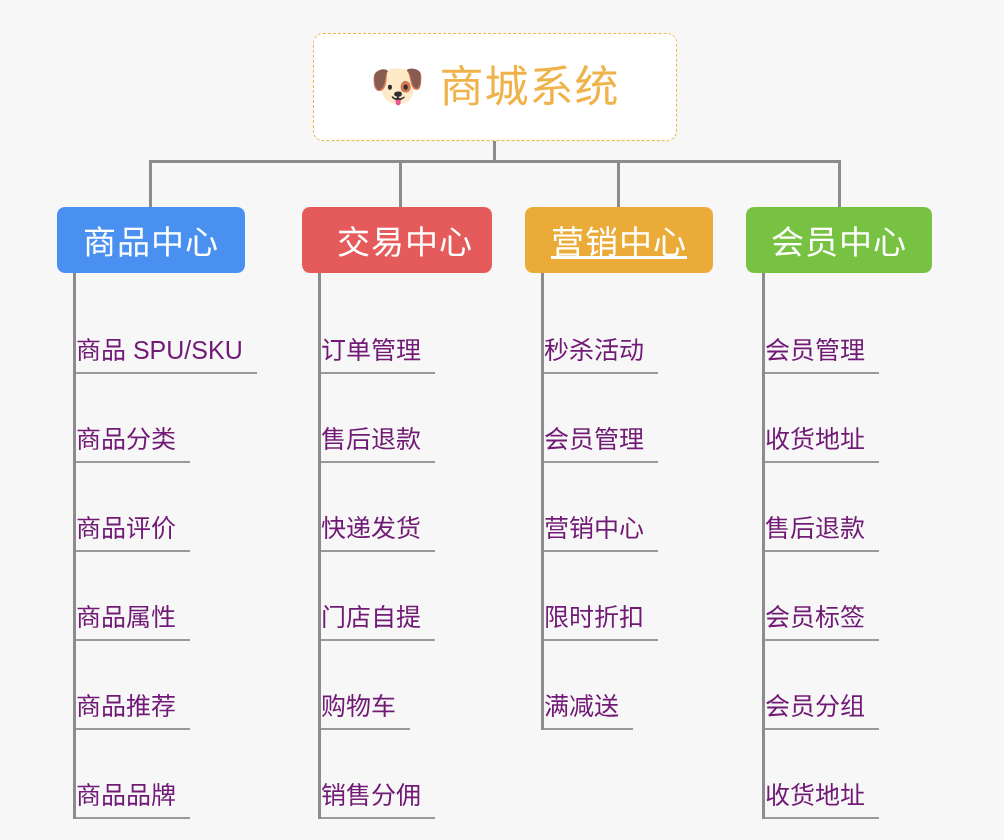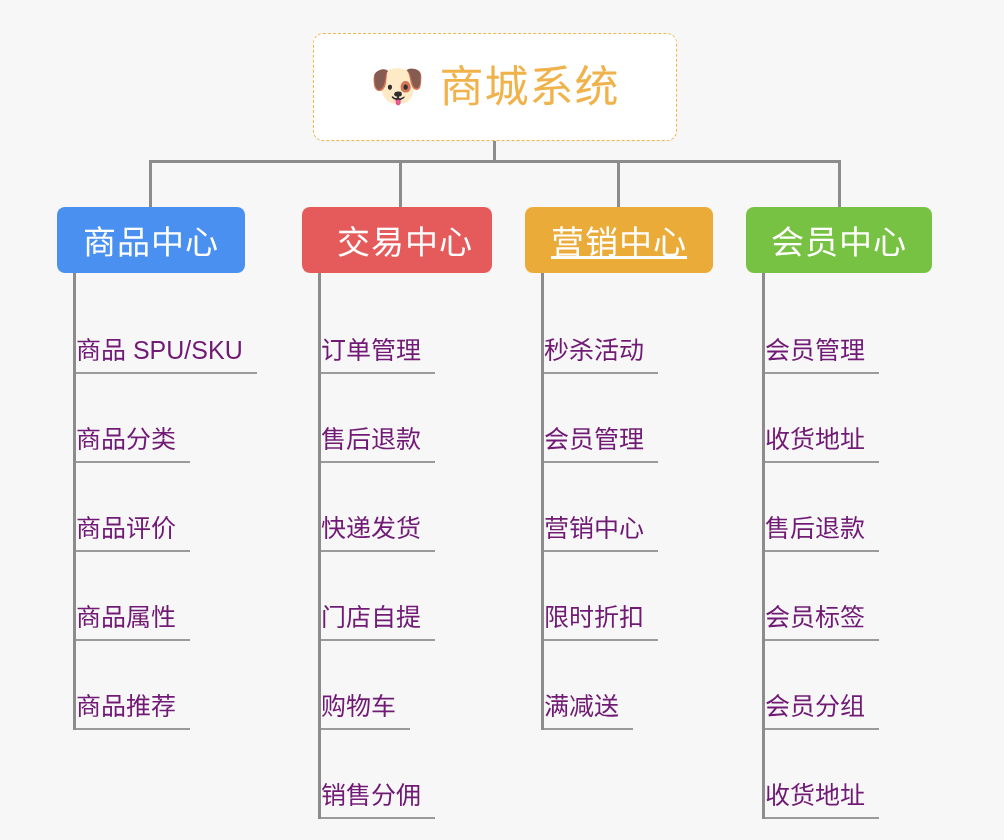--- a/index.html
+++ b/index.html
@@ -157,20 +157,23 @@
         </div>
       <div class="leaf">
           <span class="leaf-label">商品评价</span>
         </div>
       <div class="leaf">
           <span class="leaf-label">商品属性</span>
         </div>
       <div class="leaf">
           <span class="leaf-label">商品推荐</span>
         </div>
+      <div class="leaf">
+          <span class="leaf-label">商品品牌</span>
+        </div>
     </div>
   </div>
 
   <div class="branch branch-2">
     <div class="branch-header">交易中心</div>
     <div class="branch-body">
       <div class="leaf">
           <span class="leaf-label">订单管理</span>
         </div>
       <div class="leaf">

